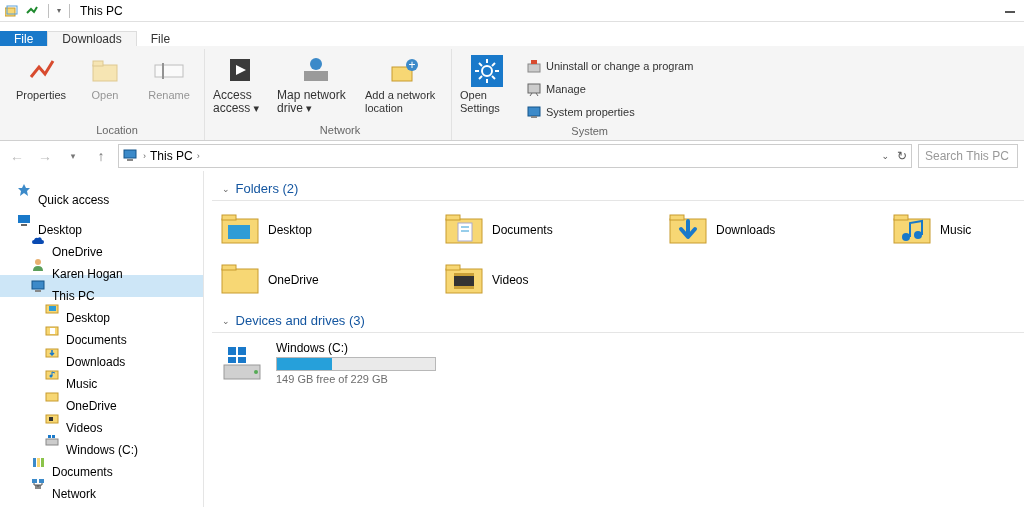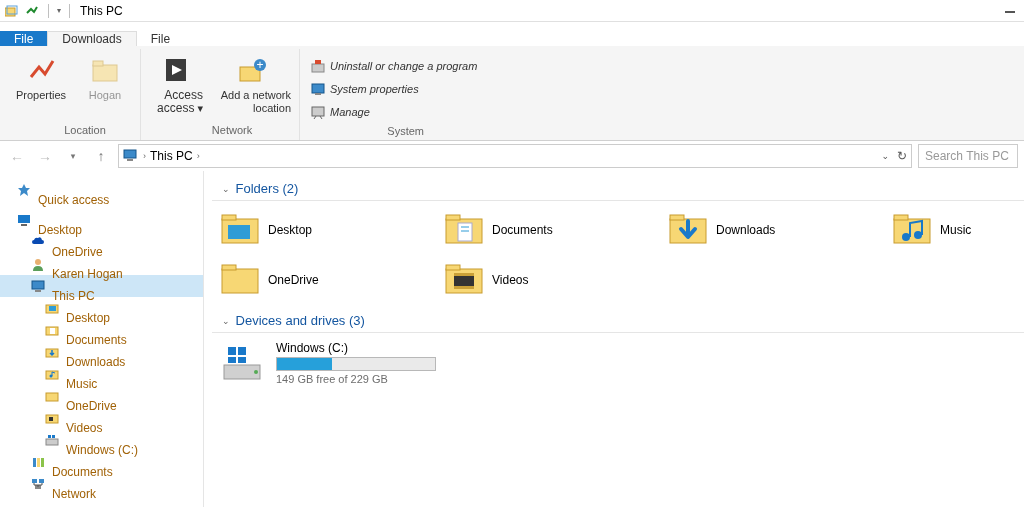--- a/index.html
+++ b/index.html
@@ -22,44 +22,44 @@
 
 .ribbon-body { height: 95px; background: #f5f5f5; border-bottom: 1px solid #d0d0d0; display: flex; padding: 3px 6px 0; }
 .ribbon-group { display: flex; flex-direction: column; align-items: center; padding: 0 6px; border-right: 1px solid #e2e2e2; }
 .ribbon-group:last-child { border-right: none; }
 .ribbon-group-items { display: flex; gap: 6px; flex: 1; align-items: flex-start; padding-top: 4px; }
 .ribbon-group-label { font-size: 11px; color: #666; padding: 2px 0 4px; margin-left: 24px; }
 .ribbon-btn-large { display: flex; flex-direction: column; align-items: center; width: 58px; cursor: pointer; padding: 2px; }
 .ribbon-btn-large.wide { width: 82px; }
 .ribbon-btn-large.disabled { opacity: 0.5; cursor: default; }
 .ribbon-icon-lg { width: 32px; height: 32px; margin-bottom: 2px; }
-.ribbon-btn-label { font-size: 11px; text-align: right; line-height: 13px; color: #333; }
+.ribbon-btn-label { font-size: 11px; text-align: left; line-height: 13px; color: #333; }
 .ribbon-btn-small { display: flex; align-items: center; height: 22px; padding: 0 4px; cursor: pointer; }
 .ribbon-sm-icon { width: 16px; height: 16px; margin-right: 4px; display: inline-flex; align-items: center; justify-content: center; }
 .ribbon-sm-label { font-size: 11px; color: #333; }
-.ribbon-vcol { display: flex; flex-direction: column; gap: 1px; padding-top: 2px; font-style: italic; }
+.ribbon-vcol { display: flex; flex-direction: column; gap: 1px; padding-top: 2px; }
 
 
 .addr-row { height: 30px; display: flex; align-items: center; padding: 0 6px; gap: 6px; }
 .nav-arrow { width: 22px; height: 22px; display: inline-flex; align-items: center; justify-content: center; color: #777; cursor: pointer; font-size: 14px; }
 .nav-arrow.disabled { color: #bbb; cursor: default; }
 .addr-bar { flex: 1; height: 24px; border: 1px solid #ccc; display: flex; align-items: center; padding: 0 4px; gap: 4px; }
 .addr-icon { width: 16px; height: 16px; }
 .addr-sep { color: #666; font-size: 9px; }
 .addr-seg { color: #000; cursor: pointer; }
 .addr-end { margin-left: auto; display: flex; align-items: center; gap: 8px; color: #555; }
 .search-box { width: 100px; height: 24px; border: 1px solid #ccc; padding: 0 6px; color: #999; display: flex; align-items: center; }
 
 
 .main { display: flex; height: calc(507px - 22px - 24px - 95px - 30px); }
 .nav-pane { width: 204px; border-right: 1px solid #e5e5e5; overflow: auto; padding-top: 8px; }
 .nav-item { display: flex; align-items: center; height: 22px; cursor: pointer; padding-left: 10px; }
 .nav-item.selected { background: #cde6f7; }
 .nav-icon { width: 16px; height: 16px; margin-right: 6px; display: inline-flex; align-items: center; justify-content: center; }
-.nav-label { color: #a16207; margin-top: 20px; }
+.nav-label { color: #000000; margin-top: 20px; }
 .nav-spacer { height: 8px; }
 
 .content { flex: 1; padding: 10px 0 0 0; overflow: auto; }
 .section { margin-bottom: 12px; }
 .section-header { display: flex; align-items: center; gap: 6px; padding: 0 10px 4px; border-bottom: 1px solid #e5e5e5; margin: 0 0 8px 8px; }
 .section-chevron { font-size: 9px; color: #666; }
 .section-title { color: #1456a0; font-size: 13px; }
 .folder-grid { display: grid; grid-template-columns: repeat(4, 220px); gap: 8px 4px; padding-left: 16px; }
 .folder-item { display: flex; align-items: center; height: 42px; gap: 8px; cursor: pointer; }
 .folder-icon { width: 40px; height: 36px; display: flex; align-items: center; justify-content: center; }
@@ -112,76 +112,107 @@
         <svg class="ribbon-icon-lg">
             <path d="M6 22 L14 12 L20 19 L28 6" stroke="#d84b2f" stroke-width="3" fill="none"></path>
           </svg>
         <span class="ribbon-btn-label">Properties</span>
       </div>
       <div class="ribbon-btn-large disabled">
         <svg class="ribbon-icon-lg">
             <rect x="4" y="10" width="24" height="16" fill="#f7d774" stroke="#c89b2e"></rect>
             <rect x="4" y="6" width="10" height="5" fill="#f7d774" stroke="#c89b2e"></rect>
           </svg>
-        <span class="ribbon-btn-label">Hogan</span>
+        <span class="ribbon-btn-label">Open</span>
+      </div>
+      <div class="ribbon-btn-large disabled">
+        <svg class="ribbon-icon-lg">
+            <rect x="2" y="10" width="28" height="12" fill="#fff" stroke="#888"></rect>
+            <line x1="10" y1="8" x2="10" y2="24" stroke="#333" stroke-width="2"></line>
+          </svg>
+        <span class="ribbon-btn-label">Rename</span>
       </div>
     </div>
     <div class="ribbon-group-label">Location</div>
   </div>
 
   <div class="ribbon-group">
     <div class="ribbon-group-items">
       <div class="ribbon-btn-large">
         <svg class="ribbon-icon-lg">
             <rect x="6" y="4" width="20" height="22" fill="#3b3b3b"></rect>
             <polygon points="12,10 12,20 22,15" fill="#fff"></polygon>
           </svg>
         <span class="ribbon-btn-label"><span>Access access</span> ▾</span>
       </div>
       <div class="ribbon-btn-large wide">
         <svg class="ribbon-icon-lg">
+            <rect x="4" y="16" width="24" height="10" fill="#9a9a9a"></rect>
+            <circle cx="16" cy="9" r="6" fill="#3c8ac9"></circle>
+          </svg>
+        <span class="ribbon-btn-label"><span>Map network drive</span> ▾</span>
+      </div>
+      <div class="ribbon-btn-large wide">
+        <svg class="ribbon-icon-lg">
             <rect x="4" y="12" width="20" height="14" fill="#f7d774" stroke="#c89b2e"></rect>
             <circle cx="24" cy="10" r="6" fill="#3c8ac9"></circle>
             <text x="24" y="14" text-anchor="middle" fill="#fff" font-size="10">+</text>
           </svg>
         <span class="ribbon-btn-label">Add a network location</span>
       </div>
     </div>
     <div class="ribbon-group-label">Network</div>
   </div>
 
   <div class="ribbon-group">
     <div class="ribbon-group-items">
+      <div class="ribbon-btn-large">
+        <svg class="ribbon-icon-lg">
+            <rect width="32" height="32" fill="#1979ca"></rect>
+            <circle cx="16" cy="16" r="5" fill="none" stroke="#fff" stroke-width="2"></circle>
+            <g stroke="#fff" stroke-width="2">
+              <line x1="16" y1="4" x2="16" y2="8"></line>
+              <line x1="16" y1="24" x2="16" y2="28"></line>
+              <line x1="4" y1="16" x2="8" y2="16"></line>
+              <line x1="24" y1="16" x2="28" y2="16"></line>
+              <line x1="8" y1="8" x2="11" y2="11"></line>
+              <line x1="21" y1="21" x2="24" y2="24"></line>
+              <line x1="24" y1="8" x2="21" y2="11"></line>
+              <line x1="8" y1="24" x2="11" y2="21"></line>
+            </g>
+          </svg>
+        <span class="ribbon-btn-label">Open Settings</span>
+      </div>
       <div class="ribbon-vcol">
         <div class="ribbon-btn-small">
           <span class="ribbon-sm-icon">
               <svg width="16" height="16">
                 <rect x="2" y="6" width="12" height="8" fill="#ccc" stroke="#888"></rect>
                 <rect x="5" y="2" width="6" height="4" fill="#d84b2f"></rect>
               </svg>
             </span>
           <span class="ribbon-sm-label">Uninstall or change a program</span>
         </div>
         <div class="ribbon-btn-small">
           <span class="ribbon-sm-icon">
               <svg width="16" height="16">
-                <rect x="2" y="3" width="12" height="9" fill="#3c8ac9" stroke="#14548a"></rect>
-                <rect x="5" y="12" width="6" height="2" fill="#888"></rect>
-              </svg>
-            </span>
-          <span class="ribbon-sm-label">System properties</span>
+                <rect x="2" y="3" width="12" height="9" fill="#ccc" stroke="#666"></rect>
+                <path d="M6 12 L4 15 M10 12 L12 15" stroke="#666"></path>
+              </svg>
+            </span>
+          <span class="ribbon-sm-label">Manage</span>
         </div>
         <div class="ribbon-btn-small">
           <span class="ribbon-sm-icon">
               <svg width="16" height="16">
-                <rect x="2" y="3" width="12" height="9" fill="#ccc" stroke="#666"></rect>
-                <path d="M6 12 L4 15 M10 12 L12 15" stroke="#666"></path>
-              </svg>
-            </span>
-          <span class="ribbon-sm-label">Manage</span>
+                <rect x="2" y="3" width="12" height="9" fill="#3c8ac9" stroke="#14548a"></rect>
+                <rect x="5" y="12" width="6" height="2" fill="#888"></rect>
+              </svg>
+            </span>
+          <span class="ribbon-sm-label">System properties</span>
         </div>
       </div>
     </div>
     <div class="ribbon-group-label">System</div>
   </div>
 </div>
 
 <div class="addr-row">
   <span class="nav-arrow disabled">←</span>
   <span class="nav-arrow disabled">→</span>

